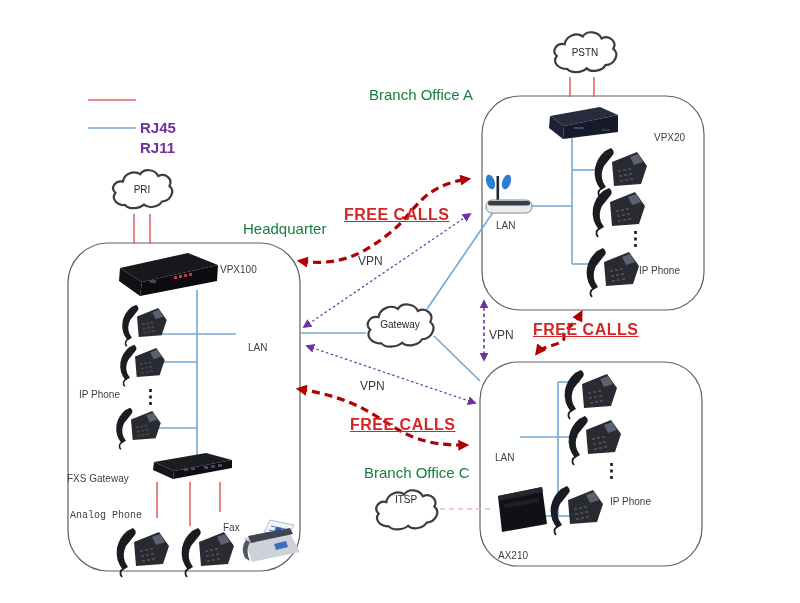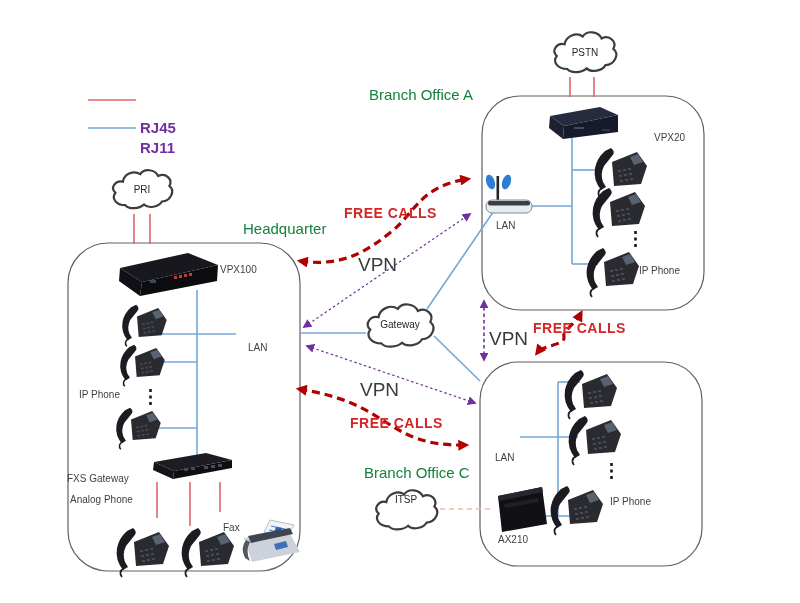--- a/index.html
+++ b/index.html
@@ -2,22 +2,22 @@
 <html><head>
 <meta charset="utf-8">
 <style>
   html,body{margin:0;padding:0;background:#ffffff;}
   #stage{position:relative;width:800px;height:603px;background:#ffffff;overflow:hidden;
          font-family:"Liberation Sans",sans-serif;}
   #gfx{position:absolute;left:0;top:0;}
   .lbl{position:absolute;font-size:10px;color:#3f3f3f;white-space:nowrap;line-height:1.1;}
   .title{font-size:15px;color:#15803d;}
   .cloudTxt{text-align:center;color:#262626;}
-  .vpnTxt{font-size:19px;color:#3a3a3a;}
-  .freeTxt{font-size:14px;font-weight:bold;color:#d42626;letter-spacing:0.5px;}
+  .vpnTxt{font-size:12px;color:#3a3a3a;}
+  .freeTxt{font-size:16px;font-weight:bold;color:#d42626;letter-spacing:0.5px;text-decoration:underline;}
   .legendTxt{font-size:15px;font-weight:bold;color:#7030a0;}
   .dots{font-size:19px;font-weight:bold;color:#1a1a1a;}
 </style>
 </head>
 <body>
 
 <div id="stage">
 
 <svg id="gfx" width="800" height="603" viewBox="0 0 800 603">
   <defs>
@@ -184,31 +184,31 @@
 <div class="lbl cloudTxt" style="left:549px;top:47px;width:72px;">PSTN</div>
 <div class="lbl cloudTxt" style="left:362px;top:319px;width:76px;">Gateway</div>
 <div class="lbl cloudTxt" style="left:371px;top:494px;width:70px;">ITSP</div>
 
 <div class="lbl title" style="left:243px;top:221px;">Headquarter</div>
 <div class="lbl" style="left:220px;top:264px;">VPX100</div>
 <div class="lbl" style="left:248px;top:342px;">LAN</div>
 <div class="lbl" style="left:79px;top:389px;">IP Phone</div>
 <div class="lbl dots" style="left:141px;top:387px;">⋮</div>
 <div class="lbl" style="left:67px;top:461px;margin-top:12px;">FXS Gateway</div>
-<div class="lbl" style="left:70px;top:494px;">Analog Phone</div>
+<div class="lbl" style="left:70px;top:510px;font-family:Liberation Mono, monospace;">Analog Phone</div>
 <div class="lbl" style="left:223px;top:504px;margin-top:18px;">Fax</div>
 
 <div class="lbl title" style="left:369px;top:87px;">Branch Office A</div>
 <div class="lbl" style="left:610px;top:132px;margin-left:44px;">VPX20</div>
 <div class="lbl" style="left:496px;top:220px;">LAN</div>
 <div class="lbl dots" style="left:626px;top:229px;">⋮</div>
 <div class="lbl" style="left:639px;top:265px;">IP Phone</div>
 
 <div class="lbl title" style="left:364px;top:465px;">Branch Office C</div>
-<div class="lbl" style="left:498px;top:534px;">AX210</div>
+<div class="lbl" style="left:498px;top:550px;">AX210</div>
 <div class="lbl" style="left:495px;top:452px;">LAN</div>
 <div class="lbl dots" style="left:602px;top:461px;">⋮</div>
 <div class="lbl" style="left:610px;top:496px;">IP Phone</div>
 
 <div class="lbl vpnTxt" style="left:358px;top:255px;">VPN</div>
 <div class="lbl vpnTxt" style="left:489px;top:329px;">VPN</div>
 <div class="lbl vpnTxt" style="left:360px;top:380px;">VPN</div>
 
 <div class="lbl freeTxt" style="left:344px;top:206px;">FREE CALLS</div>
 <div class="lbl freeTxt" style="left:350px;top:416px;">FREE CALLS</div>

